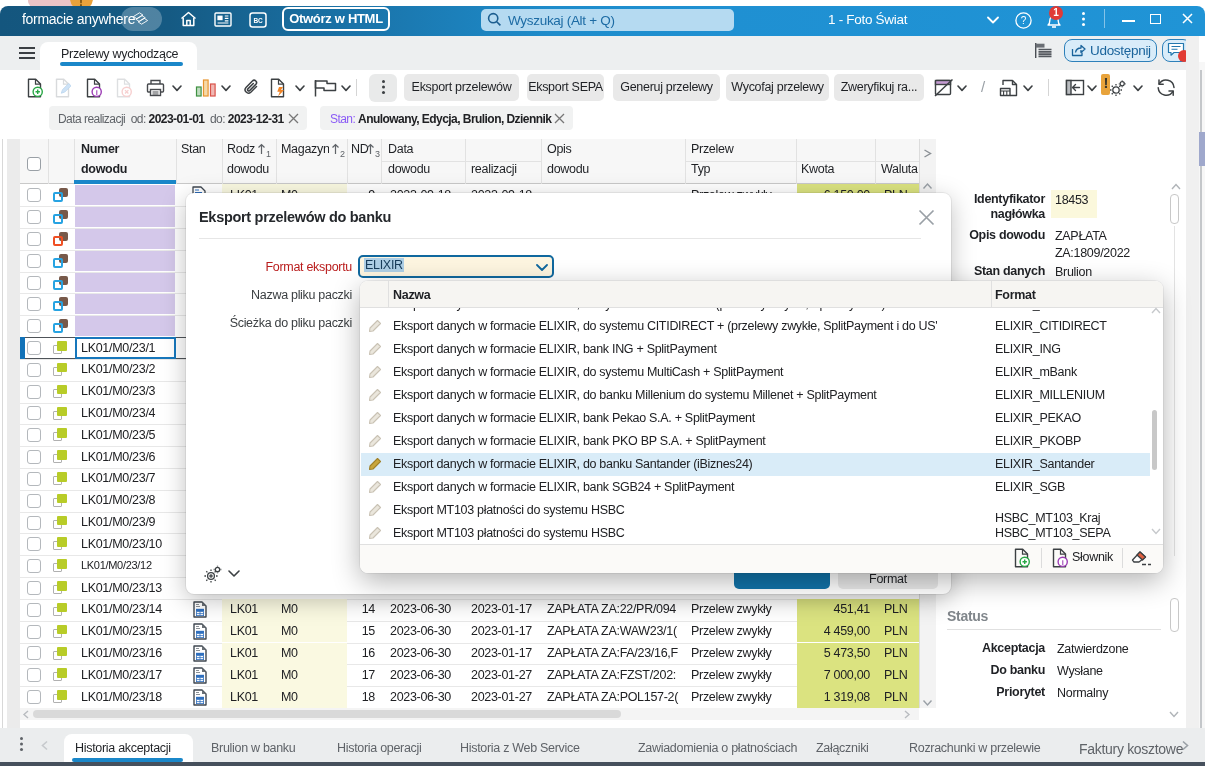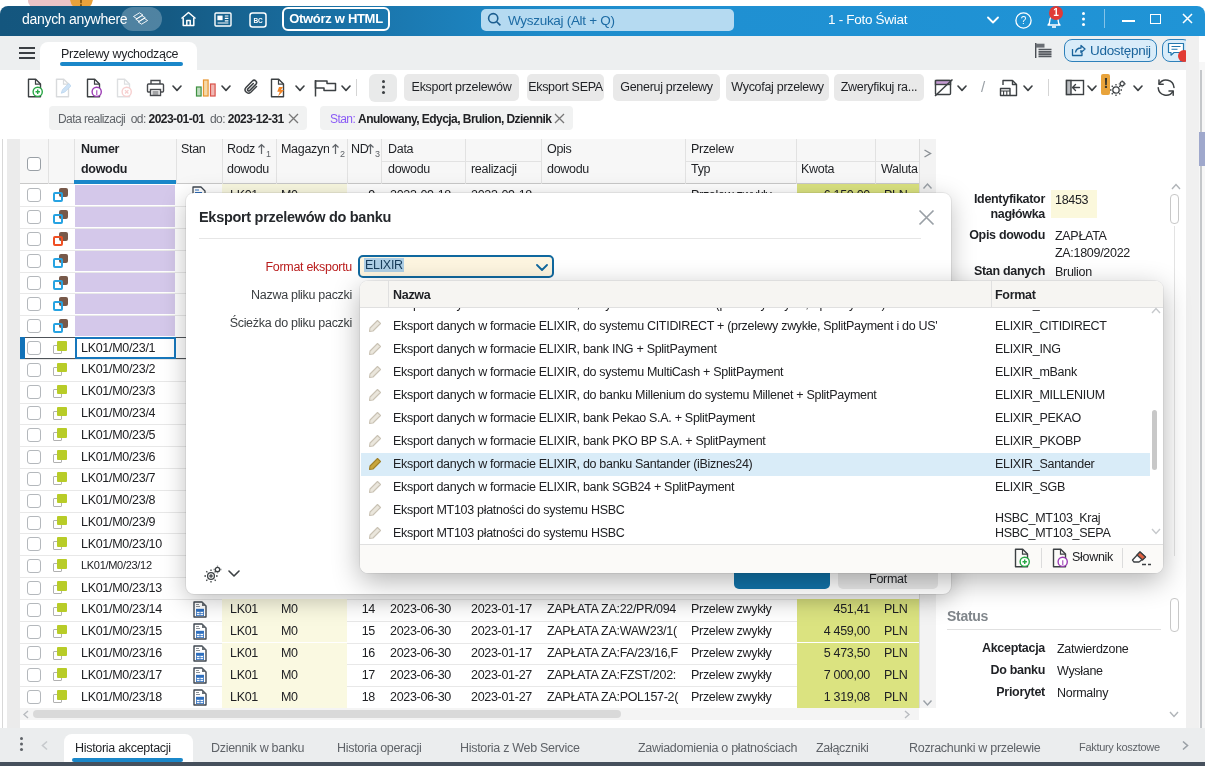--- a/index.html
+++ b/index.html
@@ -6,21 +6,21 @@
 #app{position:relative;width:1205px;height:766px;overflow:hidden;background:#fff;letter-spacing:-0.3px;}
 .abs{position:absolute;}
 .tx{position:absolute;white-space:nowrap;}
 </style></head><body>
 <div id="app">
 
 <div class="abs" style="left:28px;top:0px;width:50px;height:7px;background:#eac3c6;border-radius:0 0 6px 6px;"></div>
 <div class="abs" style="left:70px;top:-13px;width:23px;height:23px;border-radius:50%;background:#e9a23b;"></div>
 <div class="tx" style="left:79px;top:-5px;font-size:12px;font-weight:700;color:#6e4a0e;">!</div>
 <div class="abs" style="left:0px;top:6px;width:1205px;height:30px;background:linear-gradient(90deg,#14567e 0%,#155a83 14%,#1a74aa 30%,#1e8ccb 46%,#1f90d2 60%,#2094d6 100%);border-radius:8px 8px 0 0;"></div>
-<div class="tx" style="left:22px;top:11px;font-size:14px;color:#fff;font-weight:400;">danych anywhere</div>
+<div class="tx" style="left:22px;top:11px;font-size:14px;color:#fff;font-weight:400;">formacie anywhere</div>
 <div class="abs" style="left:121px;top:7px;width:41px;height:24px;background:rgba(255,255,255,.25);border-radius:12px;"></div>
 <svg class="abs" style="left:131px;top:10px;" width="20" height="18" viewBox="0 0 20 18">
       <g fill="none" stroke="#fff" stroke-width="0.9" stroke-linejoin="round">
 <path d="M2.5 6.5 L8.5 2.8 L12 5.1 L6 8.8 Z"></path>
 <path d="M4.8 9.2 L10.8 5.5 L14.3 7.8 L8.3 11.5 Z"></path>
 <path d="M7.1 11.9 L13.1 8.2 L16.6 10.5 L10.6 14.2 Z"></path>
 </g>
     </svg>
 <svg class="abs" style="left:180px;top:11px;" width="17" height="16" viewBox="0 0 17 16">
       <g fill="none" stroke="#fff" stroke-width="1.5" stroke-linejoin="round">
@@ -580,27 +580,27 @@
 <div class="abs" style="left:1199px;top:132px;width:6px;height:34px;background:#9fa8cc;"></div>
 <div class="abs" style="left:1199px;top:36px;width:6px;height:26px;background:#fff;"></div>
 <div class="abs" style="left:0px;top:728px;width:1205px;height:34px;background:#ebedee;"></div>
 <div class="abs" style="left:20px;top:737px;width:3px;height:3px;border-radius:50%;background:#5f6368;box-shadow:0 5.5px 0 #5f6368,0 11px 0 #5f6368;"></div>
 <svg class="abs" style="left:40px;top:740px;" width="9" height="11" viewBox="0 0 9 11">
       <path d="M7 1.5 L2.5 5.5 L7 9.5" fill="none" stroke="#c6c9cc" stroke-width="1.6"></path>
     </svg>
 <div class="abs" style="left:64px;top:734px;width:129px;height:28px;background:#fff;border-radius:8px 8px 0 0;"></div>
 <div class="tx" style="left:75px;top:741px;font-size:12.5px;color:#1f2125;font-weight:400;">Historia akceptacji</div>
 <div class="abs" style="left:72px;top:758px;width:111px;height:3.5px;background:#1a87c9;border-radius:2px;"></div>
-<div class="tx" style="left:211px;top:741px;font-size:12.5px;color:#5f6368;font-weight:400;">Dziennik w banku</div>
+<div class="tx" style="left:211px;top:741px;font-size:12.5px;color:#5f6368;font-weight:400;">Brulion w banku</div>
 <div class="tx" style="left:337px;top:741px;font-size:12.5px;color:#5f6368;font-weight:400;">Historia operacji</div>
 <div class="tx" style="left:460px;top:741px;font-size:12.5px;color:#5f6368;font-weight:400;">Historia z Web Service</div>
 <div class="tx" style="left:638px;top:741px;font-size:12.5px;color:#5f6368;font-weight:400;">Zawiadomienia o płatnościach</div>
 <div class="tx" style="left:816px;top:741px;font-size:12.5px;color:#5f6368;font-weight:400;">Załączniki</div>
 <div class="tx" style="left:909px;top:741px;font-size:12.5px;color:#5f6368;font-weight:400;">Rozrachunki w przelewie</div>
-<div class="tx" style="left:1079px;top:741px;font-size:11px;color:#5f6368;font-weight:400;">Faktury kosztowe</div>
+<div class="tx" style="left:1079px;top:741px;font-size:14px;color:#5f6368;font-weight:400;">Faktury kosztowe</div>
 <svg class="abs" style="left:1181px;top:740px;" width="9" height="11" viewBox="0 0 9 11">
       <path d="M2 1.5 L6.5 5.5 L2 9.5" fill="none" stroke="#9aa0a6" stroke-width="1.6"></path>
     </svg>
 <div class="abs" style="left:0px;top:762px;width:1205px;height:4px;background:#46505c;"></div>
 <div class="abs" style="left:186px;top:193px;width:765px;height:401px;background:#fff;border-radius:8px;box-shadow:0 6px 24px rgba(0,0,0,.25),0 0 0 1px rgba(0,0,0,.06);"></div>
 <div class="tx" style="left:199px;top:209px;font-size:14.5px;color:#25282c;font-weight:700;">Eksport przelewów do banku</div>
 <svg class="abs" style="left:918px;top:209px;" width="17" height="17" viewBox="0 0 17 17">
       <path d="M1.5 1.5 L15.5 15.5 M15.5 1.5 L1.5 15.5" stroke="#9aa0a6" stroke-width="1.7"></path>
     </svg>
 <div class="abs" style="left:199px;top:238px;width:722px;height:1px;background:#e6e6e6;"></div>

